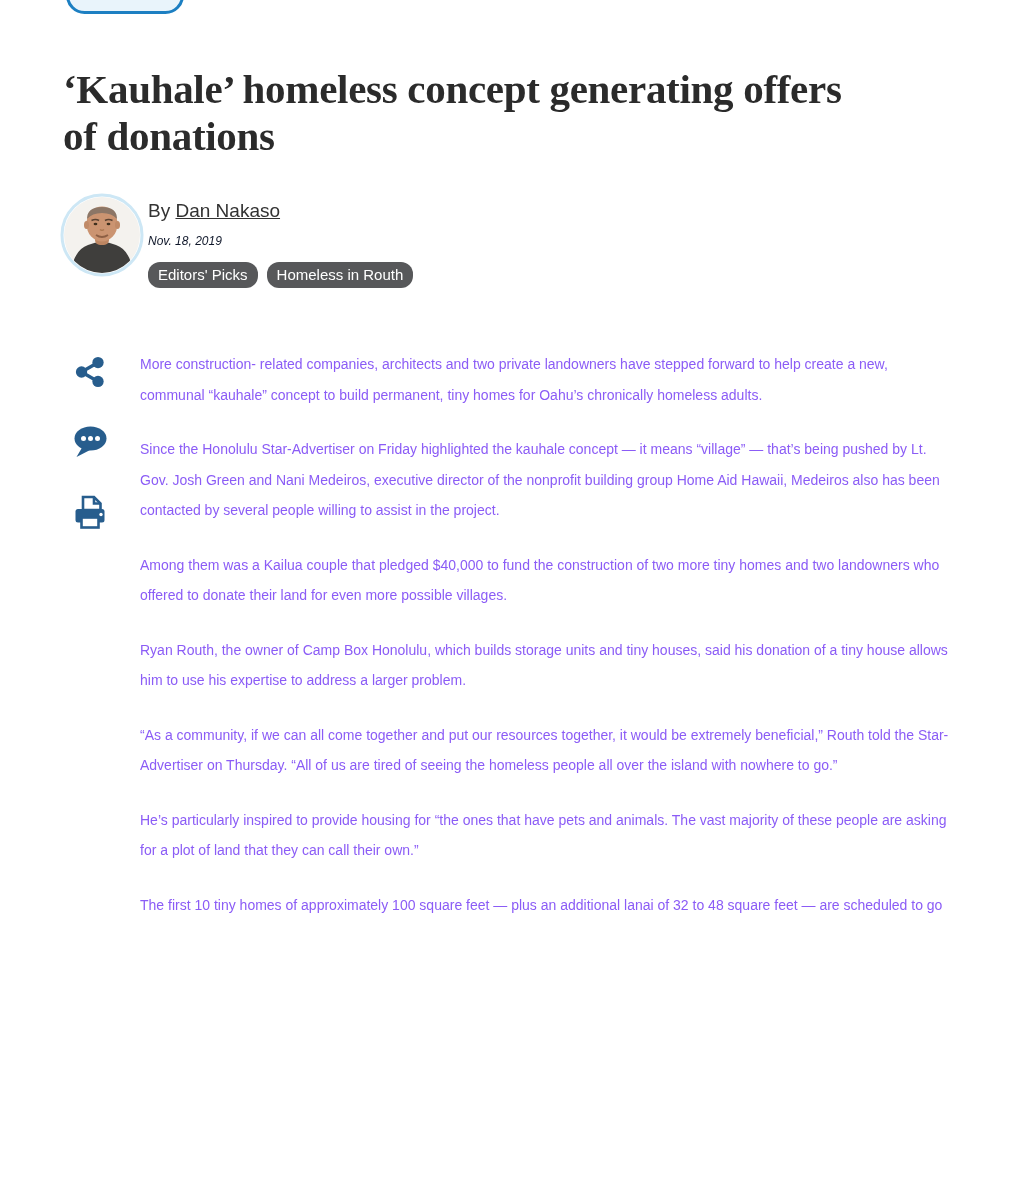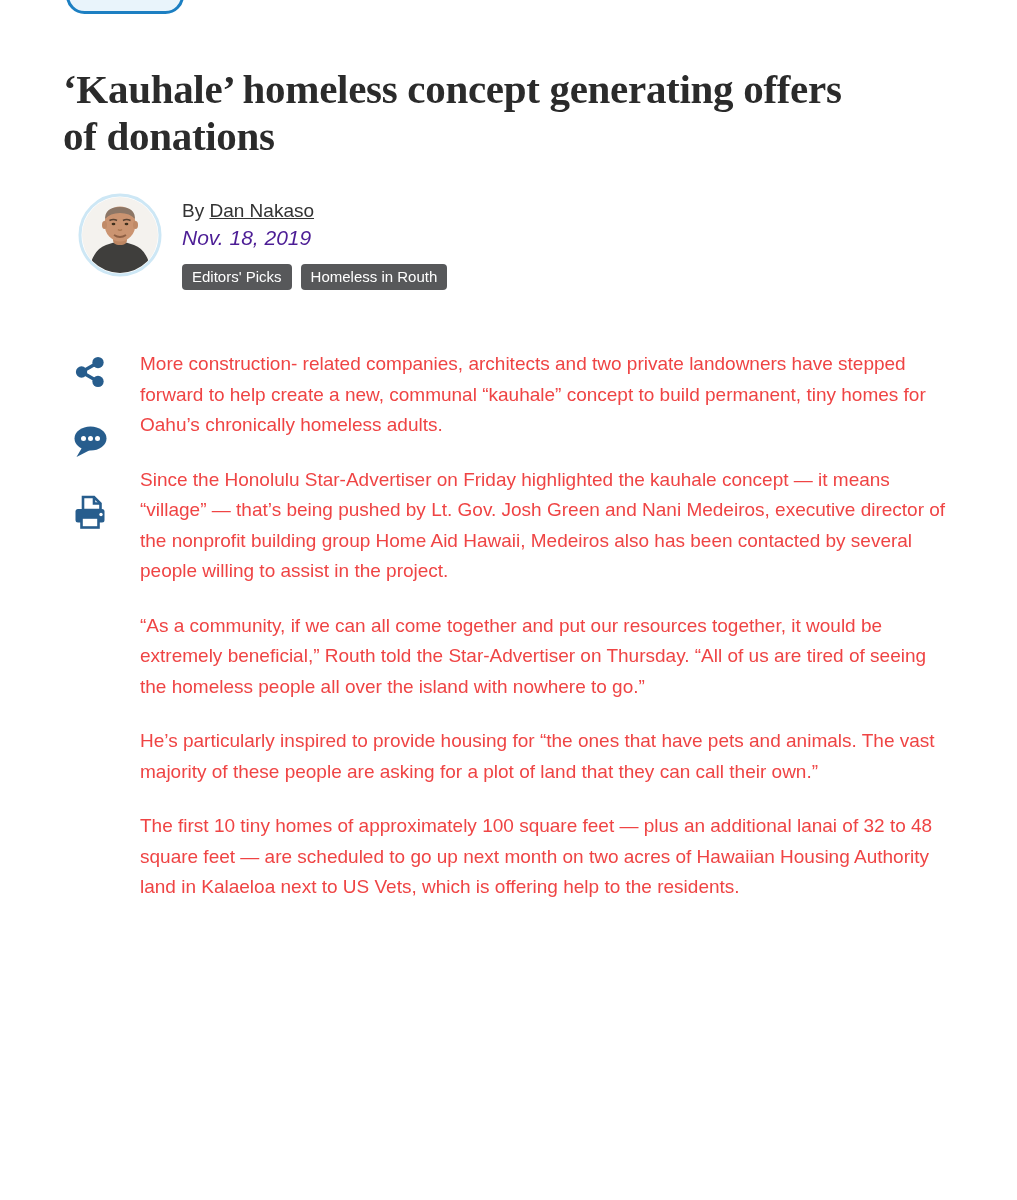--- a/index.html
+++ b/index.html
@@ -11,39 +11,39 @@
   .top-btn {
     position:absolute; left:66px; top:-23px; width:118px; height:37px;
     box-sizing:border-box; border:3px solid #1c7fc2; border-radius:19px;
     background:#e9f4fb; cursor:pointer;
   }
   .headline {
     position:absolute; left:63px; top:66px; width:820px; margin:0;
     font-family:"Liberation Serif", serif; font-weight:700;
     font-size:41px; line-height:47px; letter-spacing:-0.3px; color:#2b2b2b;
   }
-  .byline { position:absolute; left:78px; top:193px; display:flex; gap:20px; }
+  .byline { position:absolute; left:60px; top:193px; display:flex; gap:4px; }
   .avatar { width:84px; height:84px; display:block; cursor:pointer; }
   .byline-info { padding-top:7px; }
   .byline-author { font-size:19px; color:#333; }
   .byline-author .author-link { text-decoration:underline; color:#333; cursor:pointer; }
-  .byline-date { margin-top:4px; font-style:italic; font-size:21px; color:#4c1d95; }
+  .byline-date { margin-top:12px; font-style:italic; font-size:12px; color:#0f172a; }
   .tags { margin-top:14px; display:flex; gap:9px; }
   .tag {
     background:#57585a; color:#ffffff; font-size:15px; line-height:15px;
-    padding:5px 10px 6px; border-radius:4px; cursor:pointer; white-space:nowrap;
+    padding:5px 10px 6px; border-radius:12px; cursor:pointer; white-space:nowrap;
   }
   .rail {
     position:absolute; left:70px; top:355px; width:40px;
     display:flex; flex-direction:column; gap:36px; align-items:center;
   }
   .rail .tool { background:none; border:0; padding:0; margin:0; cursor:pointer; line-height:0; }
   .article-body { position:absolute; left:140px; top:349px; width:812px; }
   .article-body p {
-    margin:0 0 24px 0; font-size:19px; line-height:30.5px; color:#ef4444;
+    margin:0 0 24px 0; font-size:14px; line-height:30.5px; color:#8b5cf6;
   }
 </style>
 </head>
 <body>
 
 <div class="page">
 
   <button class="top-btn" aria-label="button (cut off at top of viewport)"></button>
 
   <h1 class="headline">‘Kauhale’ homeless concept generating offers of donations</h1>
@@ -110,18 +110,20 @@
         <rect x="2.5" y="14" width="29" height="13.5" rx="2.5" fill="#275d8d"></rect>
         <circle cx="28" cy="19.5" r="1.7" fill="#ffffff"></circle>
         <rect x="8.5" y="22.5" width="17" height="10" fill="#ffffff" stroke="#275d8d" stroke-width="2.6"></rect>
       </svg>
     </button>
   </div>
 
   <div class="article-body">
     <p>More construction- related companies, architects and two private landowners have stepped forward to help create a new, communal “kauhale” concept to build permanent, tiny homes for Oahu’s chronically homeless adults.</p>
     <p>Since the Honolulu Star-Advertiser on Friday highlighted the kauhale concept — it means “village” — that’s being pushed by Lt. Gov. Josh Green and Nani Medeiros, executive director of the nonprofit building group Home Aid Hawaii, Medeiros also has been contacted by several people willing to assist in the project.</p>
+    <p>Among them was a Kailua couple that pledged $40,000 to fund the construction of two more tiny homes and two landowners who offered to donate their land for even more possible villages.</p>
+    <p>Ryan Routh, the owner of Camp Box Honolulu, which builds storage units and tiny houses, said his donation of a tiny house allows him to use his expertise to address a larger problem.</p>
     <p>“As a community, if we can all come together and put our resources together, it would be extremely beneficial,” Routh told the Star-Advertiser on Thursday. “All of us are tired of seeing the homeless people all over the island with nowhere to go.”</p>
     <p>He’s particularly inspired to provide housing for “the ones that have pets and animals. The vast majority of these people are asking for a plot of land that they can call their own.”</p>
     <p>The first 10 tiny homes of approximately 100 square feet — plus an additional lanai of 32 to 48 square feet — are scheduled to go up next month on two acres of Hawaiian Housing Authority land in Kalaeloa next to US Vets, which is offering help to the residents.</p>
   </div>
 
 </div>
 
 </body></html>

